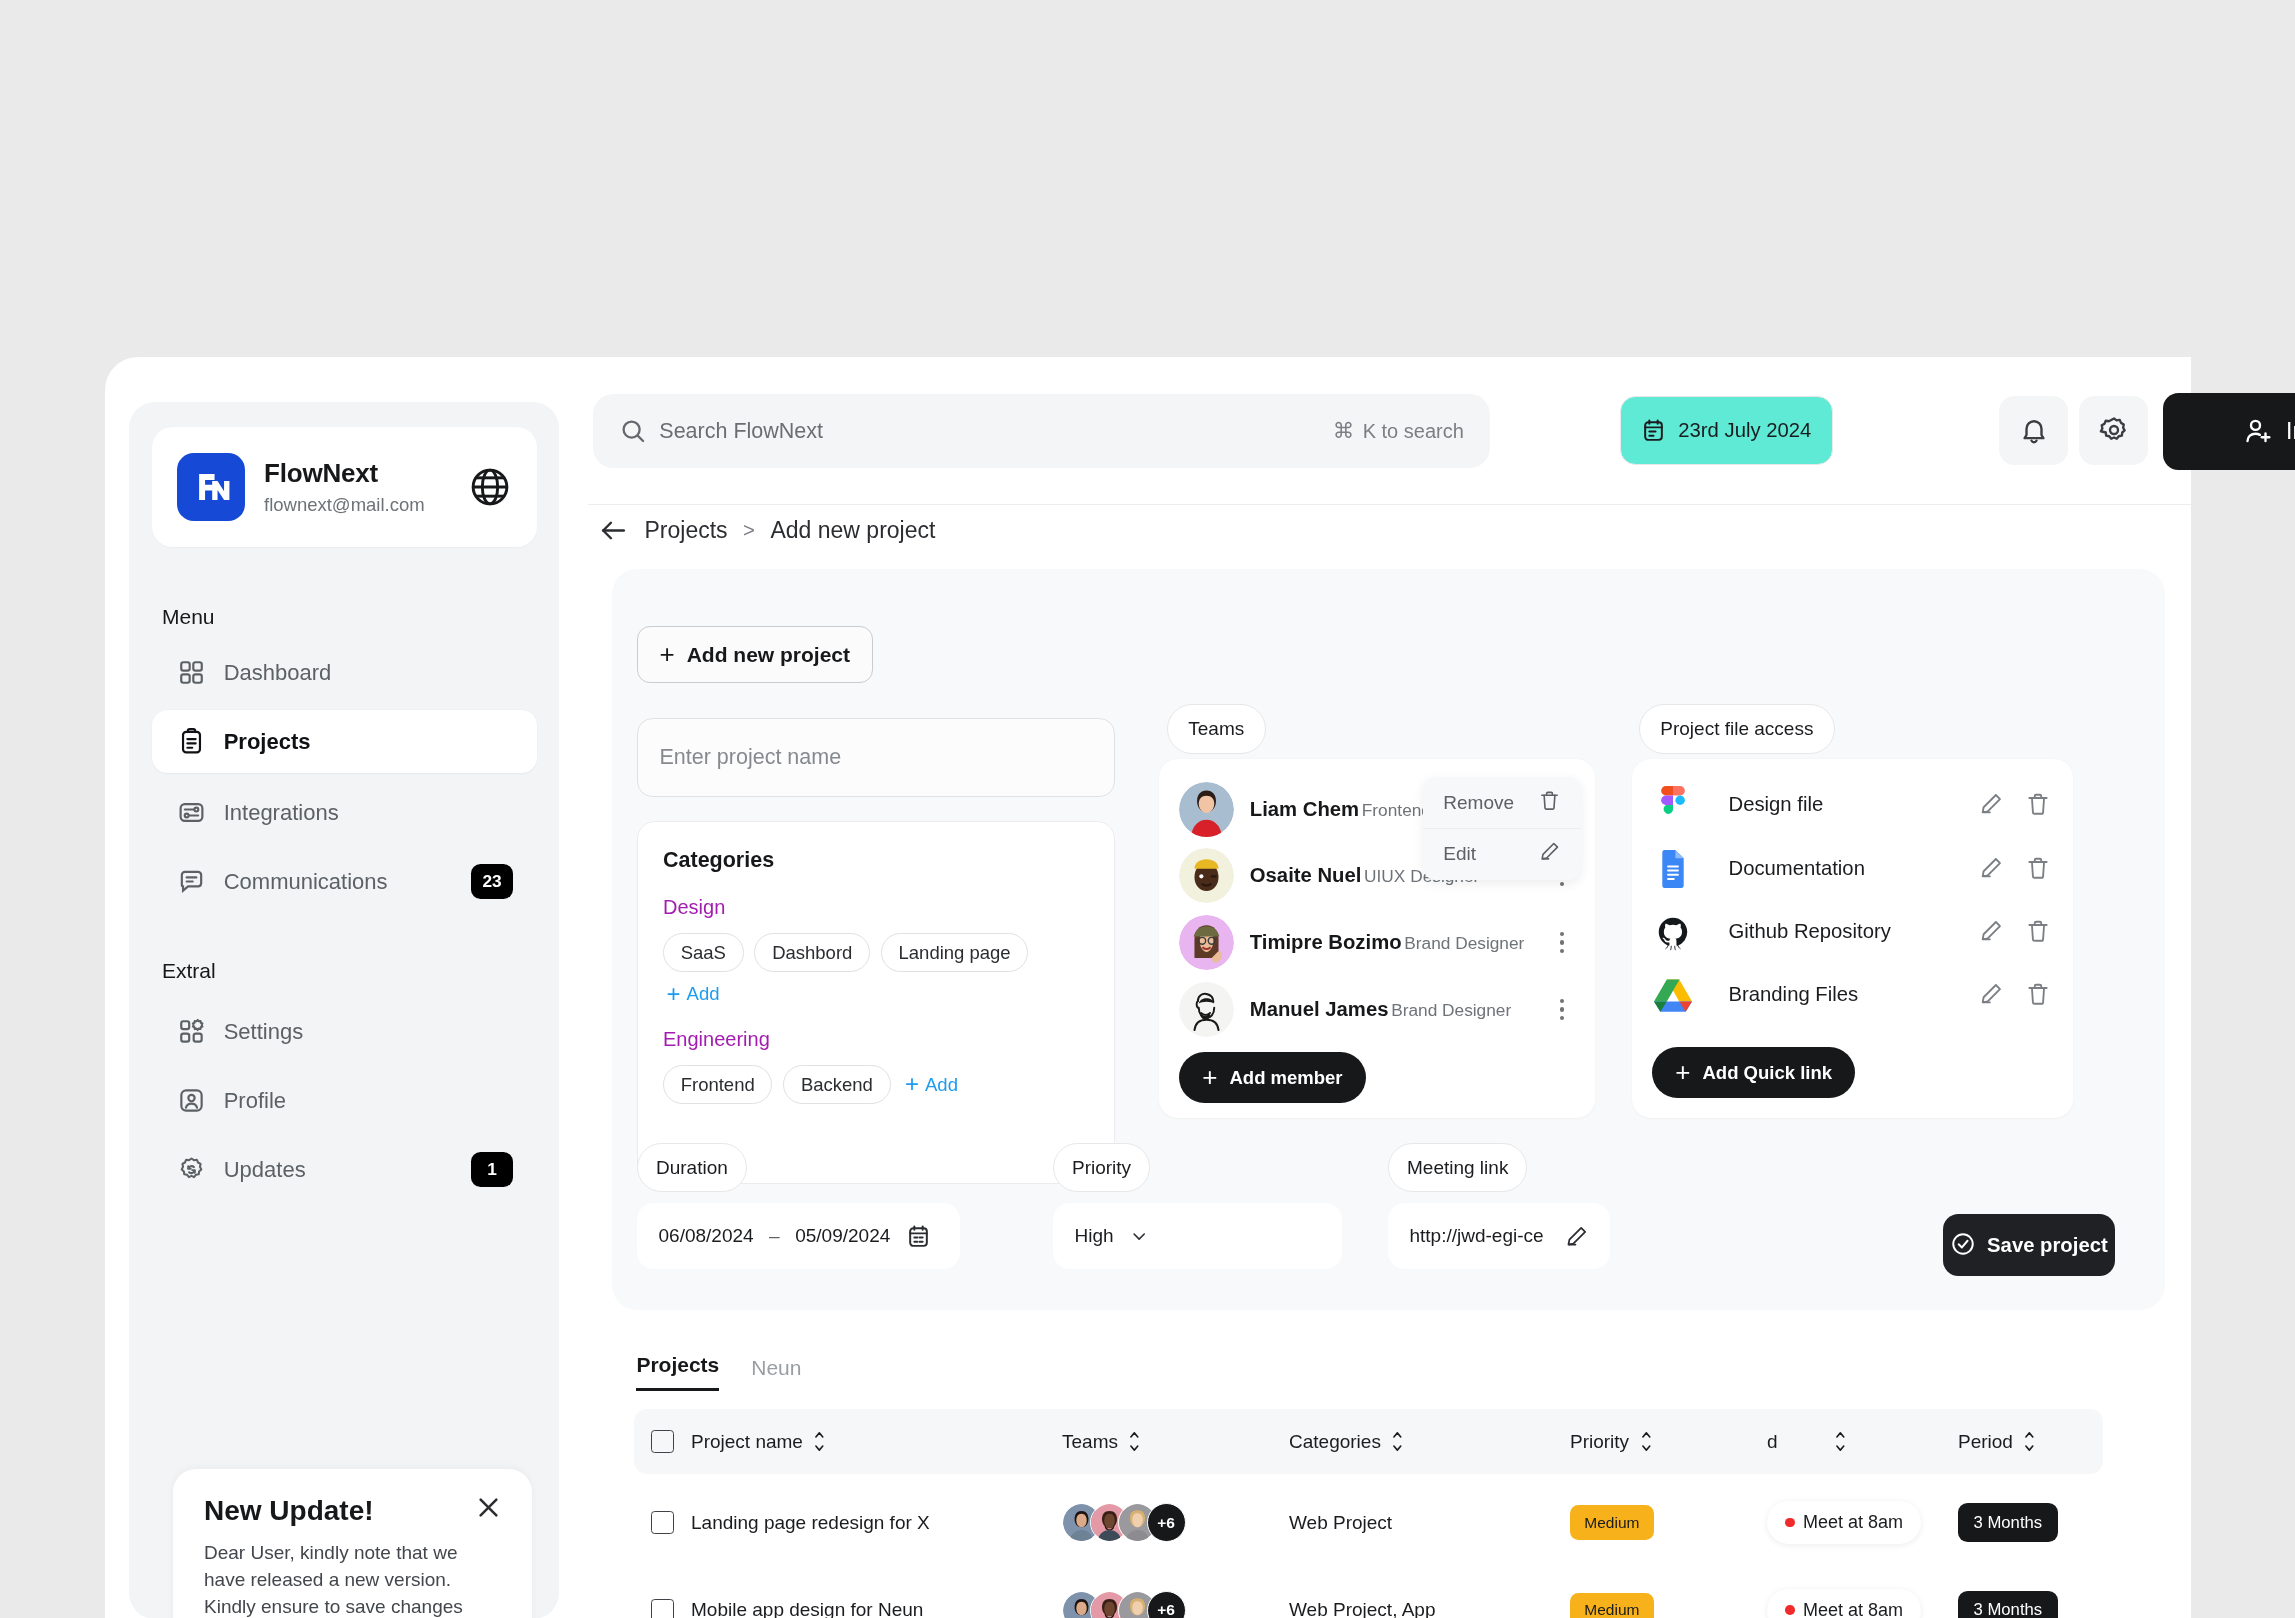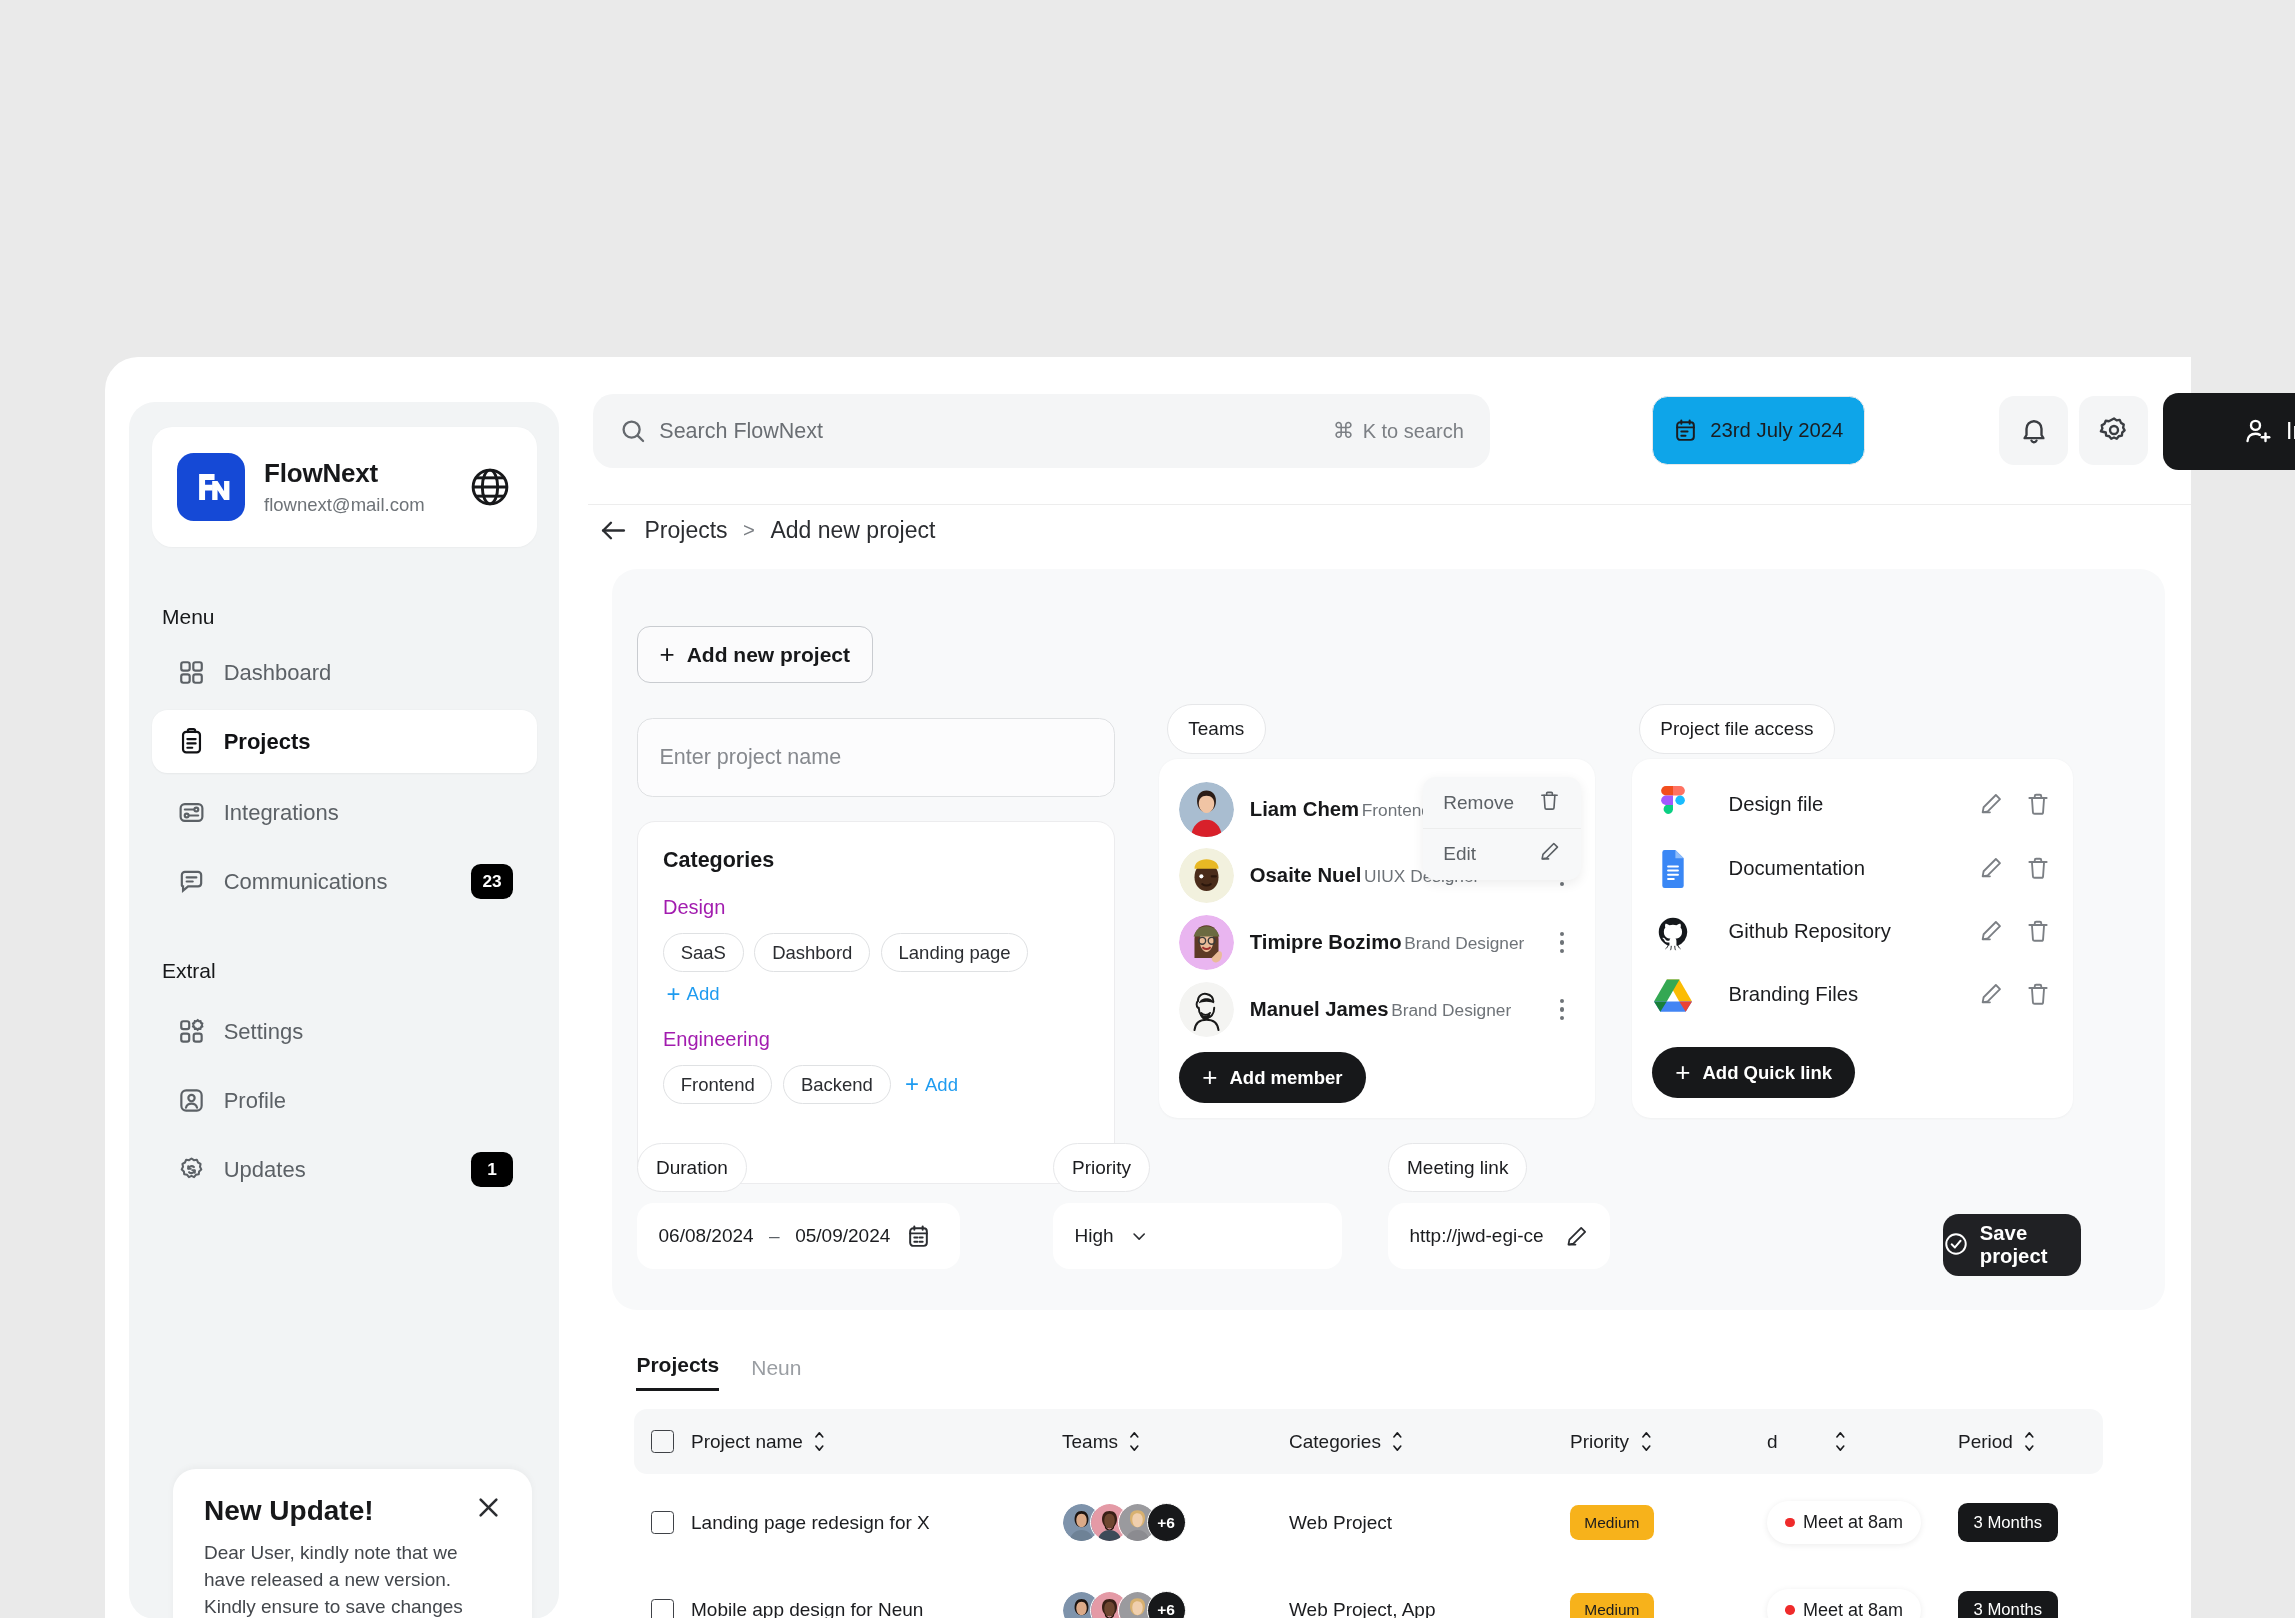--- a/index.html
+++ b/index.html
@@ -103,23 +103,23 @@
     background: #f4f5f6; border-radius: 20.3px;
     display: flex; align-items: center; padding: 0 26px;
   }
   .search-ico { width: 27.5px; height: 27.5px; color: #65696e; flex: 0 0 auto; }
   .search-ico svg { width: 100%; height: 100%; }
   .search-ph { font-size: 21.5px; color: #6a6e73; margin-left: 13px; flex: 1 1 auto; }
   .search-kbd { font-size: 20px; color: #7b7f84; display: flex; align-items: center; gap: 8.4px; }
   .search-kbd .cmd { font-size: 21.5px; }
 
   .datepill {
-    position: absolute; left: 1064px; top: 39px;
+    position: absolute; left: 1032px; top: 39px;
     height: 69px; padding: 0 20.3px;
-    background: #0ea5e9; border: 1.2px solid #e8e9ea; border-radius: 15.5px;
+    background: #5eead4; border: 1.2px solid #e8e9ea; border-radius: 15.5px;
     display: flex; align-items: center; gap: 12px;
   }
   .datepill .ic { width: 25px; height: 25px; color: #1b1c1f; }
   .datepill .ic svg { width: 100%; height: 100%; }
   .datepill .txt { font-size: 20.3px; color: #1b1c1f; }
 
   .iconbtn {
     position: absolute; top: 39px; width: 69px; height: 69px;
     background: #f4f5f6; border-radius: 15.5px;
     display: flex; align-items: center; justify-content: center;
@@ -274,21 +274,21 @@
   .meet-box { left: 1388px; top: 1203px; width: 222px; height: 66px; justify-content: space-between; }
   .fb-txt { font-size: 19px; color: #1b1c1f; }
   .fb-dash { font-size: 19px; color: #5c6166; }
   .fb-ic { width: 25px; height: 25px; color: #2b2d31; flex: 0 0 auto;}
   .fb-ic svg { width: 100%; height: 100%; }
   .caret { width: 20.3px; height: 20.3px; color: #2b2d31; }
   .caret svg { width: 100%; height: 100%; }
 
   .save-btn {
     position: absolute; left: 1943px; top: 1214px;
-    width: 138px; height: 62px;
+    width: 172px; height: 62px;
     background: #202124; border-radius: 15.5px; color: #fff;
     display: flex; align-items: center; justify-content: center; gap: 10.8px;
   }
   .save-btn svg { width: 26px; height: 26px; }
   .save-btn .lbl { font-size: 20.3px; font-weight: 600; }
 
   
   .table-wrap {
     position: absolute; left: 634px; top: 1334px;
     width: 1469px; height: 281px;

